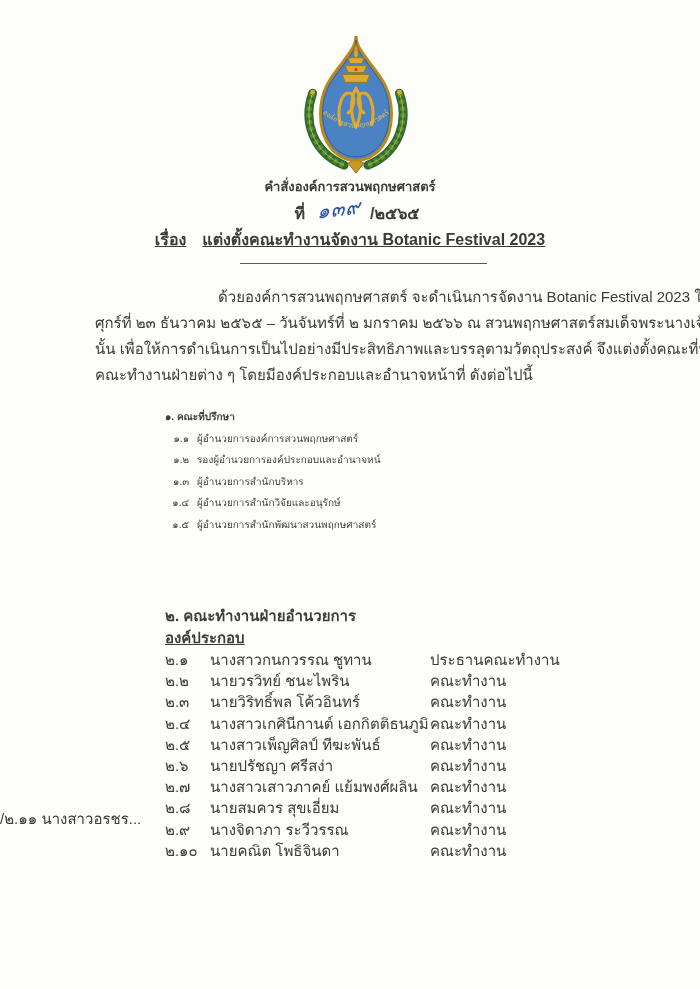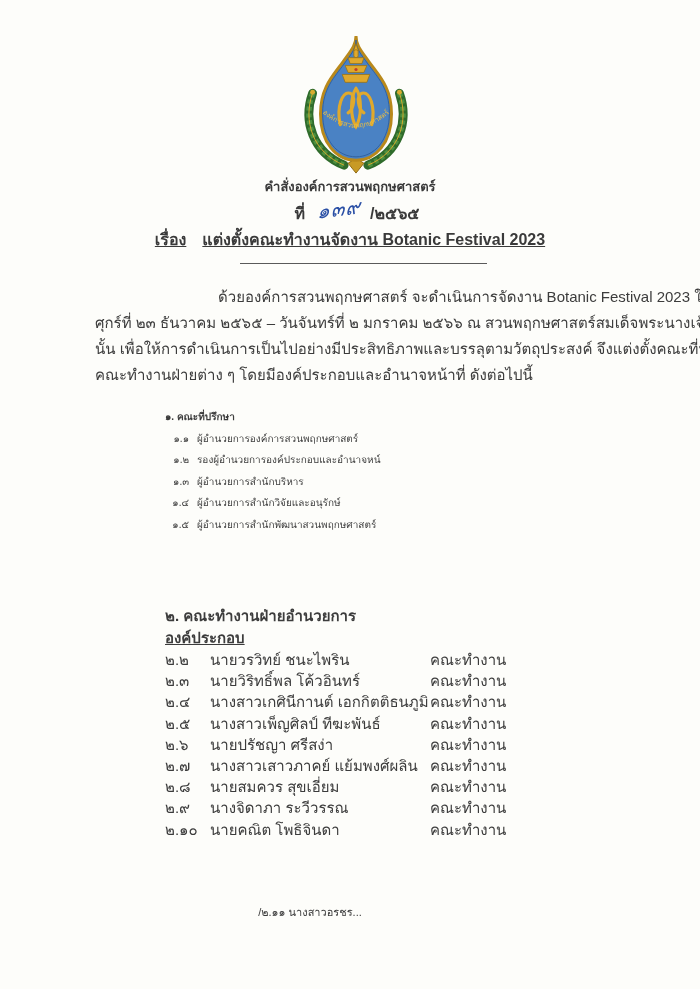--- a/index.html
+++ b/index.html
@@ -39,21 +39,21 @@
   .sec-heading{font-weight:bold;line-height:22px;}
   .sec1 .li{line-height:21.4px;white-space:nowrap;}
   .sec1 .num{display:inline-block;min-width:24px;margin-right:8px;text-align:right;}
   
   .sec2{position:absolute;top:577px;left:165px;font-size:15px;margin-top:28px;}
   .sec2 .sub{font-weight:bold;text-decoration:underline;line-height:21px;margin-bottom:1px;}
   .sec2 .row{display:flex;line-height:21.2px;white-space:nowrap;}
   .sec2 .num{width:45px;flex:0 0 45px;}
   .sec2 .name{width:220px;flex:0 0 220px;}
   
-  .foot{position:absolute;top:902px;left:0;width:620px;text-align:center;font-size:11px;line-height:21px;}
+  .foot{position:absolute;top:808px;left:0;width:620px;text-align:left;font-size:15px;line-height:21px;}
 </style>
 </head>
 <body>
 
 <div class="page">
 
   <div class="logo">
     <svg viewBox="0 0 120 148" width="120" height="146">
 
       <g>
@@ -121,20 +121,25 @@
         <div class="li"><span class="num">๑.๔</span><span>ผู้อำนวยการสำนักวิจัยและอนุรักษ์</span></div>
         <div class="li"><span class="num">๑.๕</span><span>ผู้อำนวยการสำนักพัฒนาสวนพฤกษศาสตร์</span></div>
       </div>
   </div>
 
   <div class="sec2">
     <div class="sec-heading">๒. คณะทำงานฝ่ายอำนวยการ</div>
     <div class="sub">องค์ประกอบ</div>
     <div>
         <div class="row">
+          <span class="num">๒.๑</span>
+          <span class="name">นางสาวกนกวรรณ  ชูทาน</span>
+          <span class="role">ประธานคณะทำงาน</span>
+        </div>
+        <div class="row">
           <span class="num">๒.๒</span>
           <span class="name">นายวรวิทย์  ชนะไพริน</span>
           <span class="role">คณะทำงาน</span>
         </div>
         <div class="row">
           <span class="num">๒.๓</span>
           <span class="name">นายวิริทธิ์พล  โค้วอินทร์</span>
           <span class="role">คณะทำงาน</span>
         </div>
         <div class="row">

